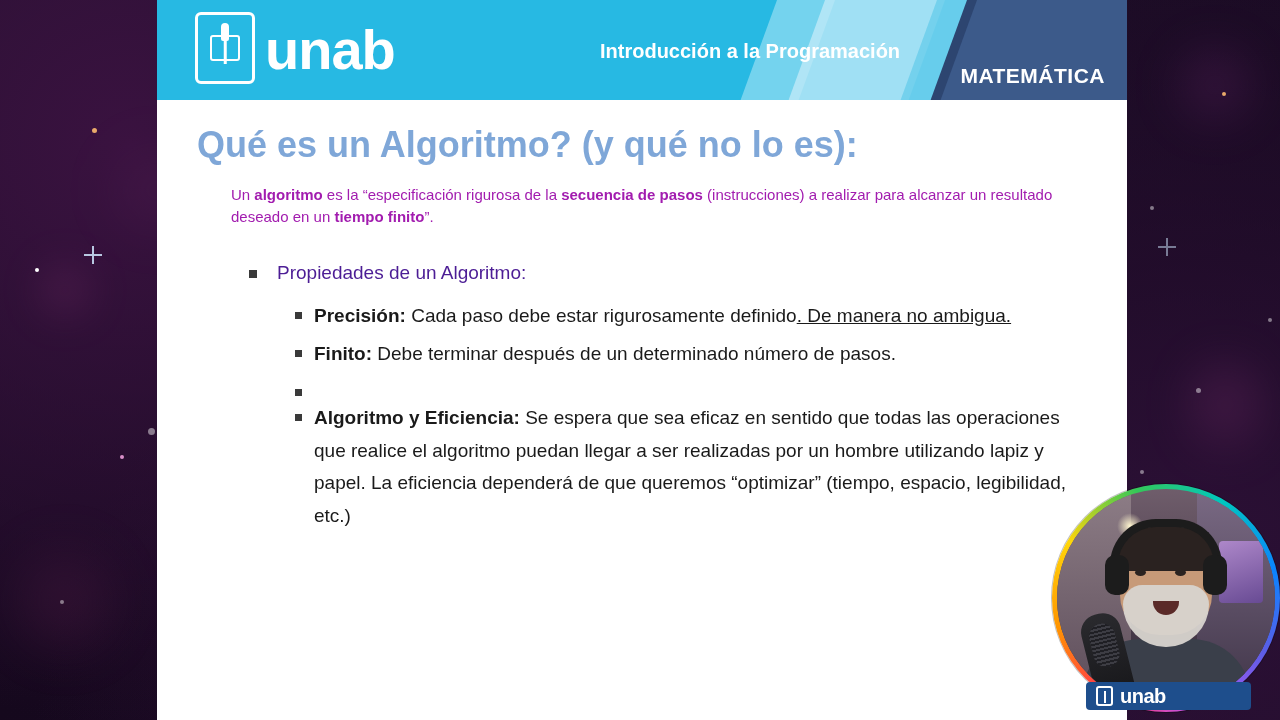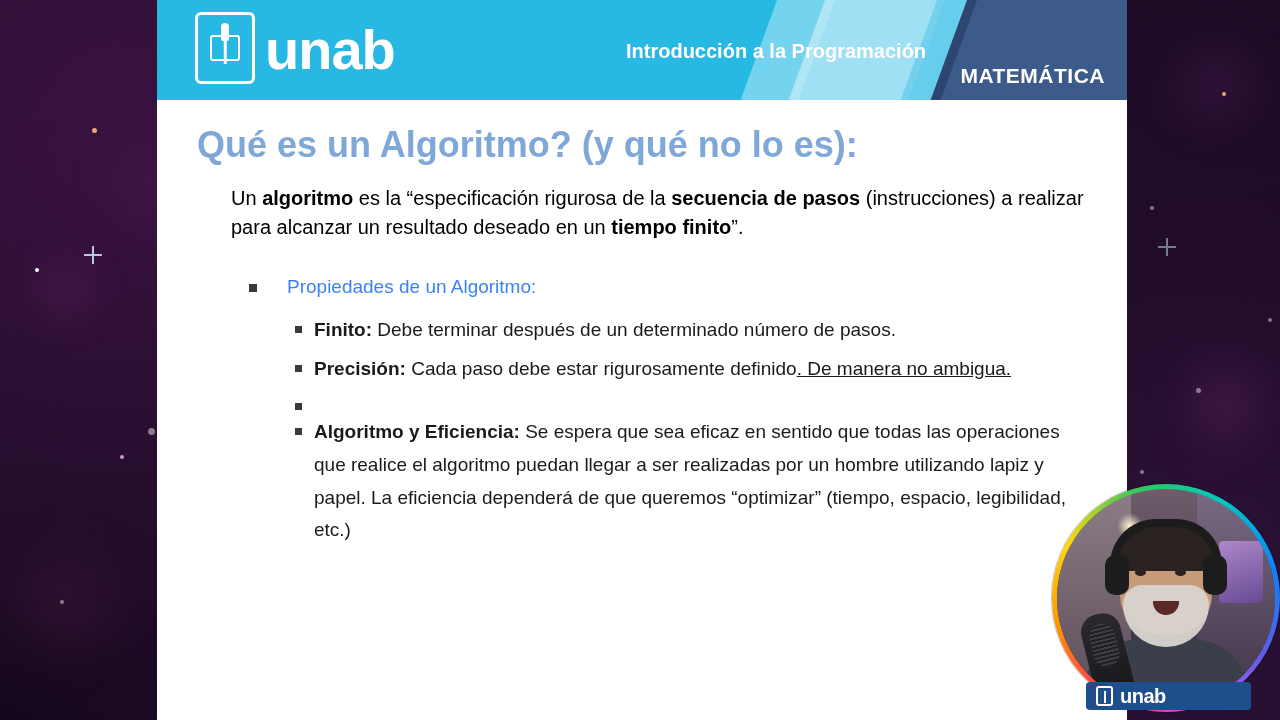--- a/index.html
+++ b/index.html
@@ -107,21 +107,21 @@
     color: #fff;
     font-size: 56px;
     font-weight: bold;
     letter-spacing: -1px;
     line-height: 1;
     position: relative;
     top: 2px;
   }
 
   .hdr-title {
-    position: absolute; left: 469px; top: 40px;
+    position: absolute; left: 443px; top: 40px;
     color: #ffffff;
     font-size: 20px;
     font-weight: bold;
     z-index: 3;
   }
   .hdr-subject {
     position: absolute; right: 22px; bottom: 12px;
     color: #ffffff;
     font-size: 21px;
     font-weight: bold;
@@ -133,34 +133,34 @@
   .slide-body {
     padding: 20px 40px 0 20px;
   }
   .slide-title {
     color: #7fa7d8;
     font-size: 36px;
     font-weight: bold;
     margin: 4px 0 18px 20px;
   }
   .definition {
-    font-size: 20px;
+    font-size: 15px;
     line-height: 1.45;
-    color: #000000;
+    color: #a21caf;
     margin: 0 0 0 54px;
     max-width: 860px;
   }
   .definition b { font-weight: bold; }
 
   .list-lvl1 {
     margin: 34px 0 0 72px;
     font-size: 19px;
-    color: #3b82f6;
+    color: #4c1d95;
     display: flex;
-    gap: 30px;
+    gap: 20px;
   }
   .sq {
     display: inline-block;
     width: 8px; height: 8px;
     background: #3a3a3a;
     margin-top: 8px;
     flex: none;
   }
   .list-lvl2 {
     margin: 16px 0 0 118px;
@@ -366,26 +366,26 @@
 
     <div class="list-lvl1">
       <span class="sq"></span>
       <span>Propiedades de un Algoritmo:</span>
     </div>
 
     <div class="list-lvl2">
 
       <div class="li2">
         <span class="sq"></span>
-        <span><b>Finito:</b><span> Debe terminar después de un determinado número de pasos.</span></span>
+        <span><b>Precisión:</b><span> Cada paso debe estar rigurosamente definido</span><span class="u">. De manera no ambigua.</span></span>
       </div>
 
       <div class="li2">
         <span class="sq"></span>
-        <span><b>Precisión:</b><span> Cada paso debe estar rigurosamente definido</span><span class="u">. De manera no ambigua.</span></span>
+        <span><b>Finito:</b><span> Debe terminar después de un determinado número de pasos.</span></span>
       </div>
 
 
       <div class="li2">
         <span class="sq"></span>
       </div>
 
       <div class="li2">
         <span class="sq"></span>
         <span><b>Algoritmo y Eficiencia:</b><span> Se espera que sea eficaz en sentido que todas las operaciones que realice el algoritmo puedan llegar a ser realizadas por un hombre utilizando lapiz y papel. La eficiencia dependerá de que queremos “optimizar” (tiempo, espacio, legibilidad, etc.)</span></span>

